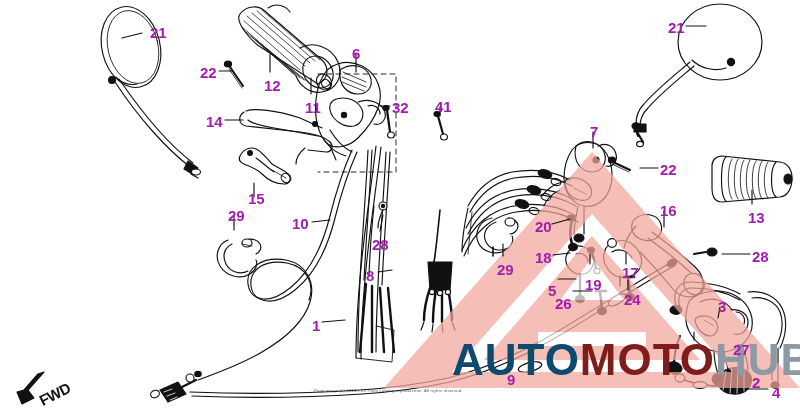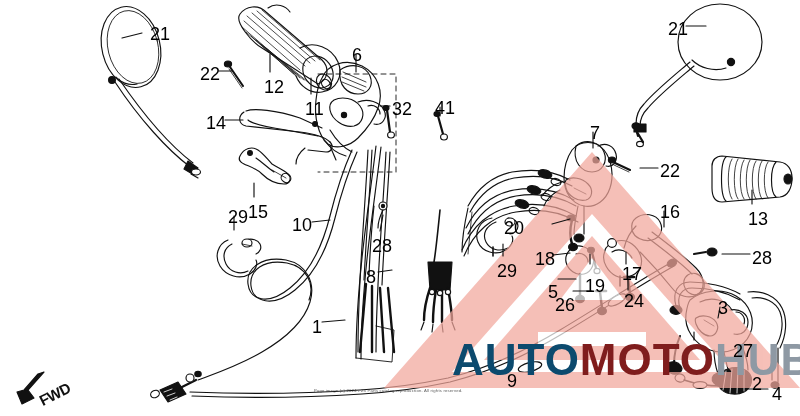--- a/index.html
+++ b/index.html
@@ -22,23 +22,23 @@
     width: 800px;
     height: 416px;
   }
   #artwork { z-index: 1; }
   #watermark-layer { z-index: 2; pointer-events: none; }
   #labels-layer { z-index: 3; }
 
   .callout {
     position: absolute;
     font-family: "Liberation Sans", sans-serif;
-    font-size: 18px;
-    font-weight: 400;
-    color: #000000;
+    font-size: 15px;
+    font-weight: 700;
+    color: #a21caf;
     line-height: 1;
     white-space: nowrap;
     letter-spacing: 0px;
   }
   .fwd-text {
     position: absolute;
     font-family: "Liberation Sans", sans-serif;
     font-weight: bold;
     font-size: 15px;
     color: #111111;
@@ -496,30 +496,30 @@
 
     <div id="callout-host">
         <div class="callout" style="left: 150px; top: 25px;">21</div>
         <div class="callout" style="left: 200px; top: 65px;">22</div>
         <div class="callout" style="left: 264px; top: 78px;">12</div>
         <div class="callout" style="left: 305px; top: 100px;">11</div>
         <div class="callout" style="left: 352px; top: 46px;">6</div>
         <div class="callout" style="left: 392px; top: 100px;">32</div>
         <div class="callout" style="left: 435px; top: 99px;">41</div>
         <div class="callout" style="left: 206px; top: 114px;">14</div>
-        <div class="callout" style="left: 248px; top: 203px;">15</div>
+        <div class="callout" style="left: 248px; top: 191px;">15</div>
         <div class="callout" style="left: 228px; top: 208px;">29</div>
         <div class="callout" style="left: 292px; top: 216px;">10</div>
         <div class="callout" style="left: 372px; top: 237px;">28</div>
         <div class="callout" style="left: 366px; top: 268px;">8</div>
         <div class="callout" style="left: 312px; top: 318px;">1</div>
         <div class="callout" style="left: 668px; top: 20px;">21</div>
         <div class="callout" style="left: 590px; top: 124px;">7</div>
         <div class="callout" style="left: 660px; top: 162px;">22</div>
-        <div class="callout" style="left: 504px; top: 219px;">20</div>
+        <div class="callout" style="left: 535px; top: 219px;">20</div>
         <div class="callout" style="left: 660px; top: 203px;">16</div>
         <div class="callout" style="left: 535px; top: 250px;">18</div>
         <div class="callout" style="left: 585px; top: 277px;">19</div>
         <div class="callout" style="left: 622px; top: 265px;">17</div>
         <div class="callout" style="left: 497px; top: 262px;">29</div>
         <div class="callout" style="left: 548px; top: 283px;">5</div>
         <div class="callout" style="left: 555px; top: 296px;">26</div>
         <div class="callout" style="left: 624px; top: 292px;">24</div>
         <div class="callout" style="left: 748px; top: 210px;">13</div>
         <div class="callout" style="left: 752px; top: 249px;">28</div>

